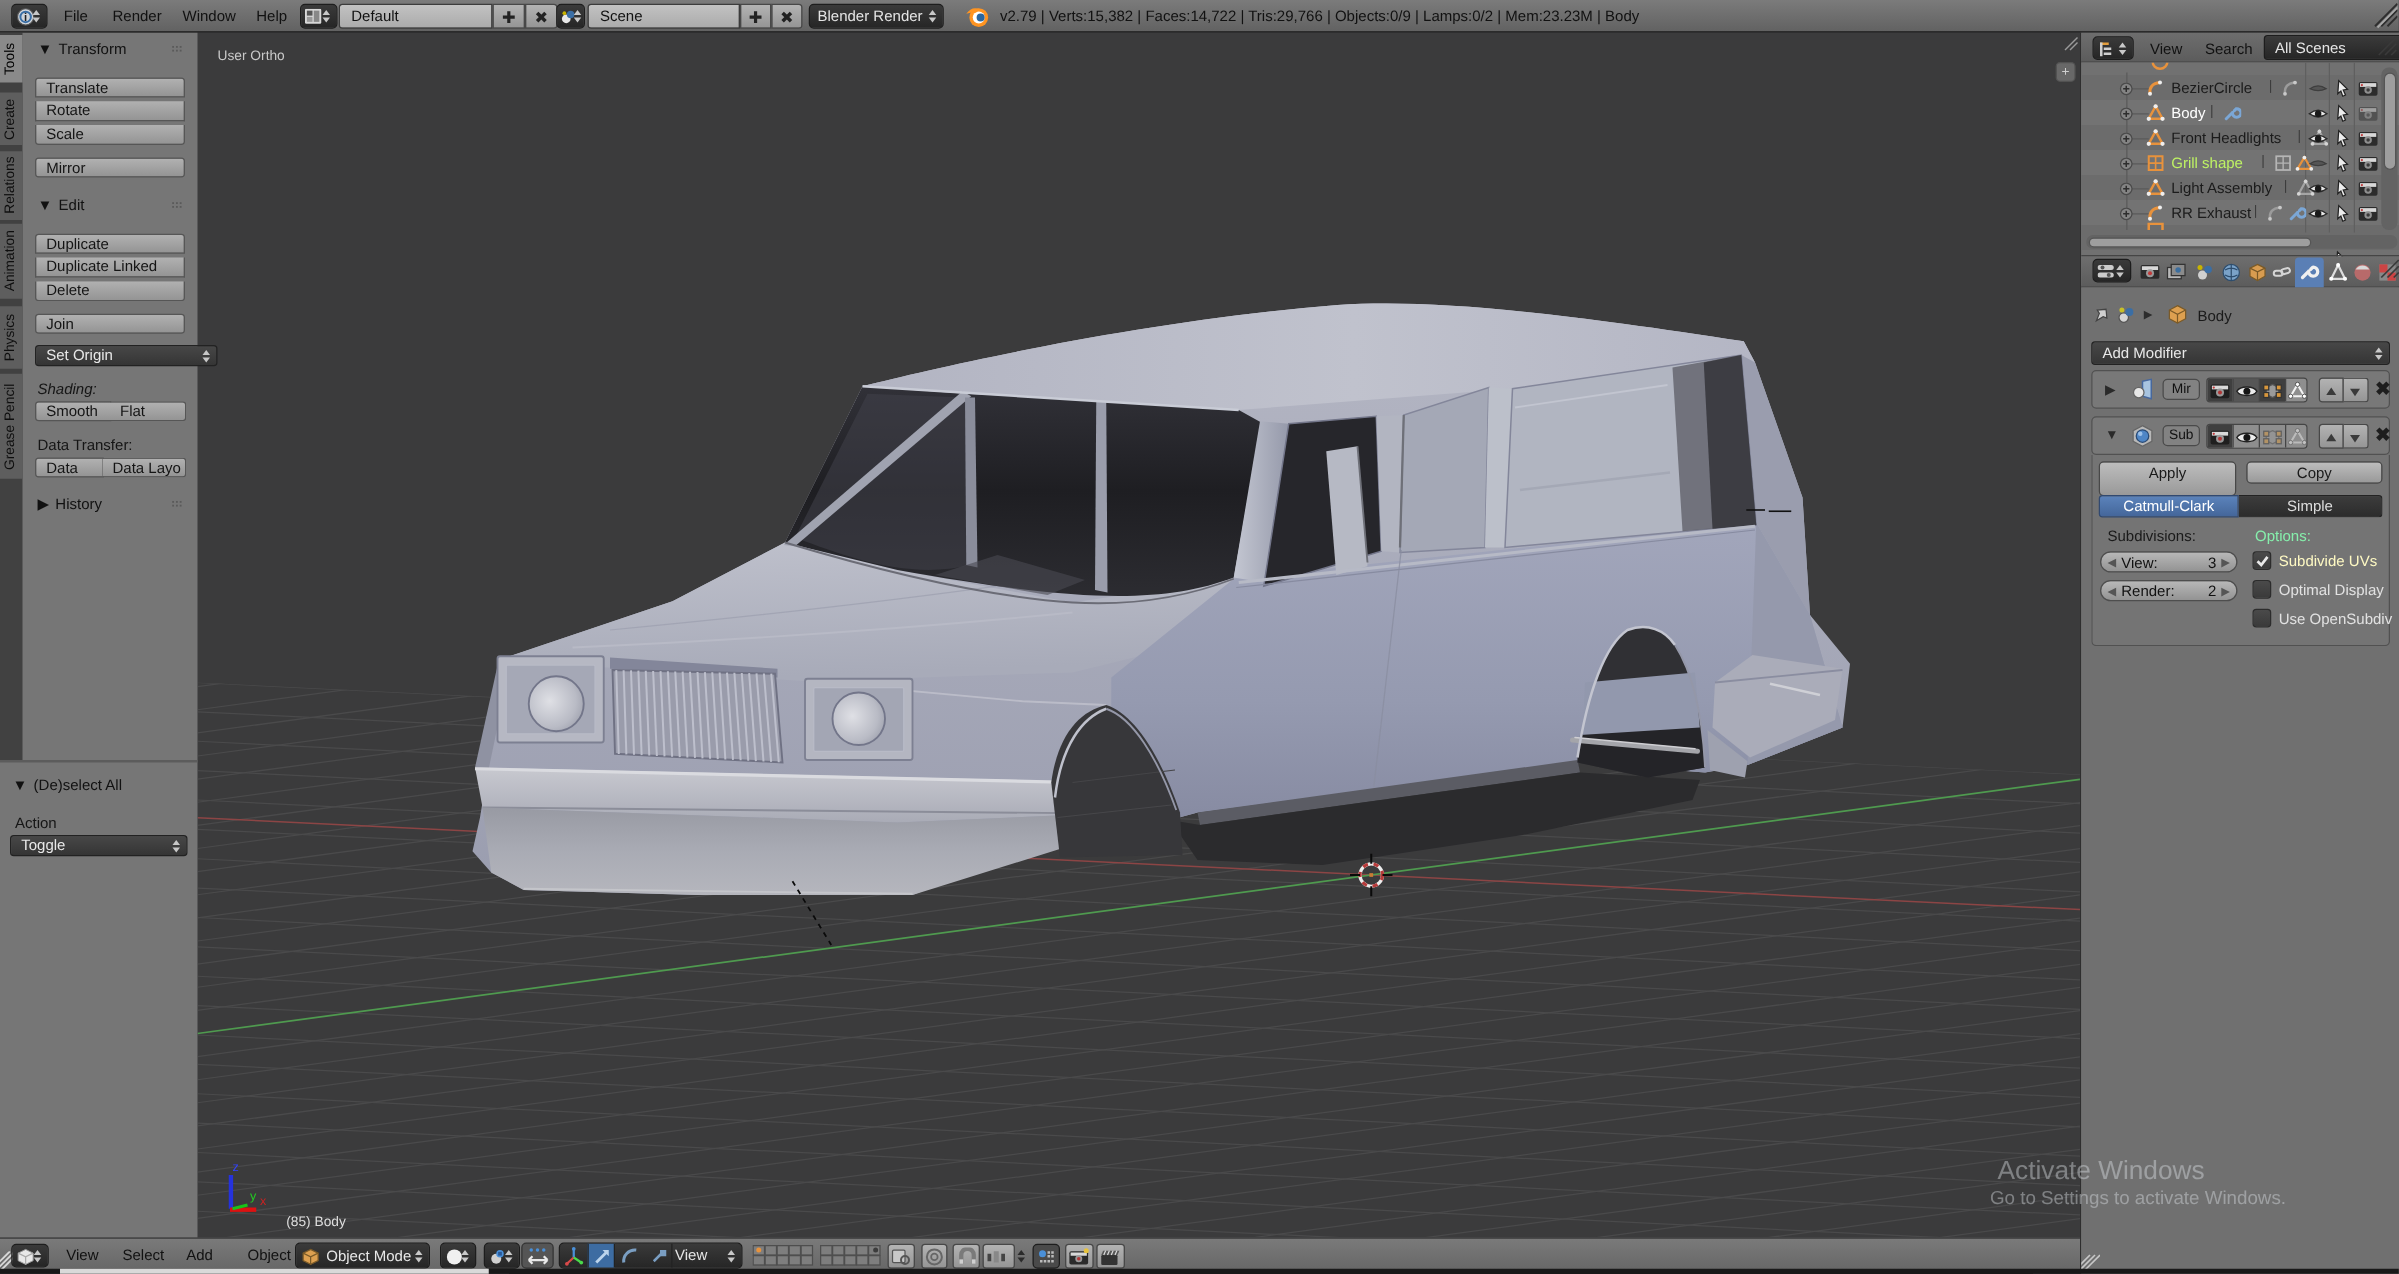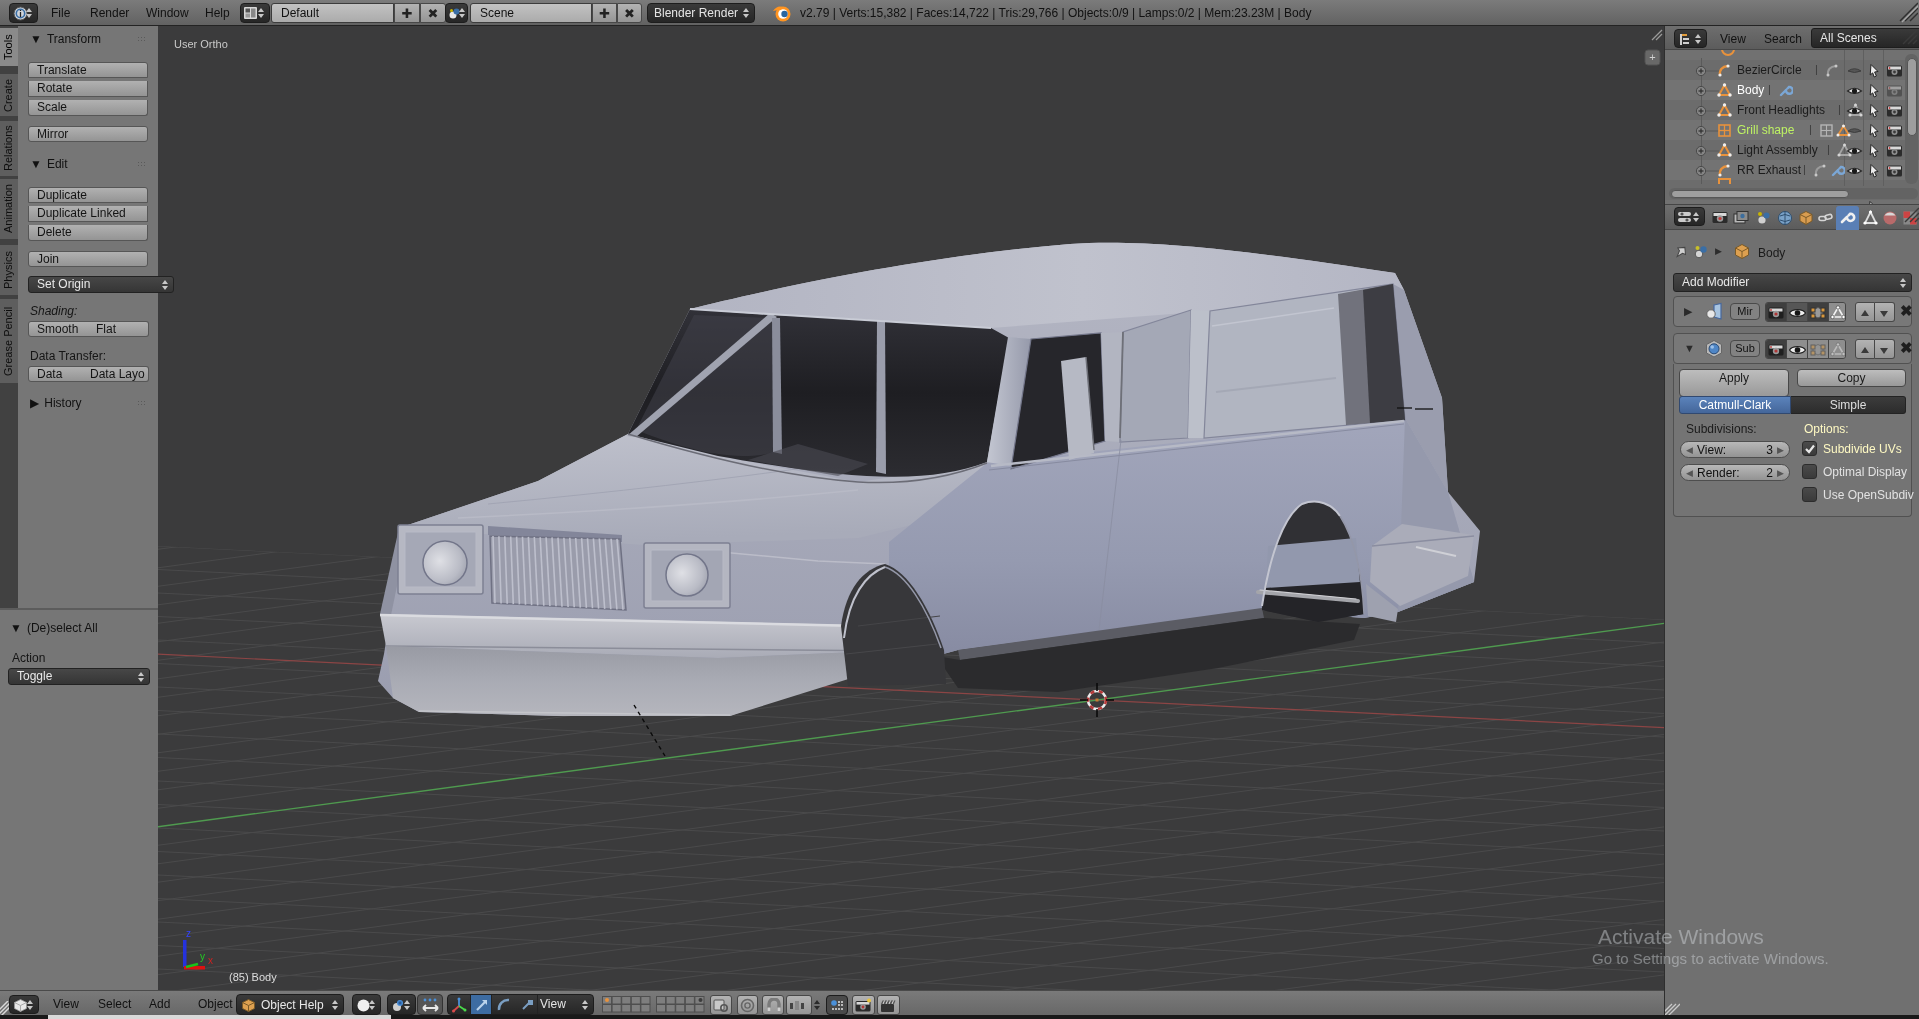--- a/index.html
+++ b/index.html
@@ -764,21 +764,21 @@
           </div>
         </div>
         <div class="abs" style="left:226px;top:5px;color:#1e1e1e;font-size:15px;font-weight:bold;">✖</div>
       </div>
 <div class="abs" style="left:8px;top:134px;width:239px;height:153px;background:#747474;border:1px solid #515151;border-top:none;border-radius:0 0 4px 4px;"></div>
 <div class="abs lbtn" style="left:14px;top:139px;width:110px;height:28px;border-radius:4px;font-size:12px;text-align:center;line-height:16px;background:linear-gradient(#bdbdbd,#999);">Apply</div>
 <div class="abs lbtn" style="left:132px;top:139px;width:109px;height:18px;border-radius:4px;font-size:12px;text-align:center;line-height:16px;background:linear-gradient(#bdbdbd,#999);">Copy</div>
 <div class="abs" style="left:14px;top:166px;width:112px;height:18px;background:linear-gradient(#5b83bb,#44669a);border:1px solid #314970;border-radius:3px 0 0 3px;color:#fff;font-size:12px;text-align:center;line-height:16px;">Catmull-Clark</div>
 <div class="abs" style="left:126px;top:166px;width:115px;height:18px;background:linear-gradient(#3c3c3c,#2c2c2c);border:1px solid #232323;border-left:none;border-radius:0 3px 3px 0;color:#ddd;font-size:12px;text-align:center;line-height:16px;">Simple</div>
 <div class="abs" style="left:21px;top:192px;color:#1a1a1a;font-size:12px;">Subdivisions:</div>
-<div class="abs" style="left:139px;top:192px;color:#fef9c3;font-size:12px;">Options:</div>
+<div class="abs" style="left:139px;top:192px;color:#86efac;font-size:12px;">Options:</div>
 <div class="abs" style="left:15px;top:211px;width:110px;height:17px;background:linear-gradient(#b8b8b8,#939393);border:1px solid #4e4e4e;border-radius:9px;">
         <div class="abs" style="left:5px;top:3px;color:#555;font-size:9px;">◀</div>
         <div class="abs" style="left:16px;top:1px;color:#111;font-size:12px;">View:</div>
         <div class="abs" style="right:16px;top:1px;color:#111;font-size:12px;">3</div>
         <div class="abs" style="right:5px;top:3px;color:#555;font-size:9px;">▶</div>
       </div>
 <div class="abs" style="left:15px;top:234px;width:110px;height:17px;background:linear-gradient(#b8b8b8,#939393);border:1px solid #4e4e4e;border-radius:9px;">
         <div class="abs" style="left:5px;top:3px;color:#555;font-size:9px;">◀</div>
         <div class="abs" style="left:16px;top:1px;color:#111;font-size:12px;">Render:</div>
         <div class="abs" style="right:16px;top:1px;color:#111;font-size:12px;">2</div>
@@ -818,21 +818,21 @@
     </div>
 <div class="abs menu" style="left:53px;">View</div>
 <div class="abs menu" style="left:98px;">Select</div>
 <div class="abs menu" style="left:149px;">Add</div>
 <div class="abs menu" style="left:198px;">Object</div>
 <div class="abs dbtn" style="left:236px;top:3px;width:108px;height:21px;">
       <svg class="abs" style="left:4px;top:3px" width="15" height="15">
         <path d="M7.5,1.5 L13.5,4.5 L13.5,10.5 L7.5,13.5 L1.5,10.5 L1.5,4.5 Z" fill="#dda050" stroke="#7a5a28"></path>
         <path d="M1.5,4.5 L7.5,7.5 L13.5,4.5 M7.5,7.5 L7.5,13.5" stroke="#7a5a28" fill="none"></path>
       </svg>
-      <div class="abs" style="left:24px;top:3px;font-size:12px;color:#e8e8e8;">Object Help</div>
+      <div class="abs" style="left:24px;top:3px;font-size:12px;color:#e8e8e8;">Object Mode</div>
       <div class="updn"></div>
     </div>
 <div class="abs dbtn" style="left:352px;top:3px;width:29px;height:21px;">
       <svg class="abs" style="left:3px;top:3px" width="15" height="15">
         <circle cx="7.5" cy="7.5" r="6" fill="#f0f0f0"></circle>
       </svg>
       <div class="updn"></div>
     </div>
 <div class="abs dbtn" style="left:387px;top:3px;width:29px;height:21px;">
       <svg class="abs" style="left:3px;top:3px" width="15" height="15">

